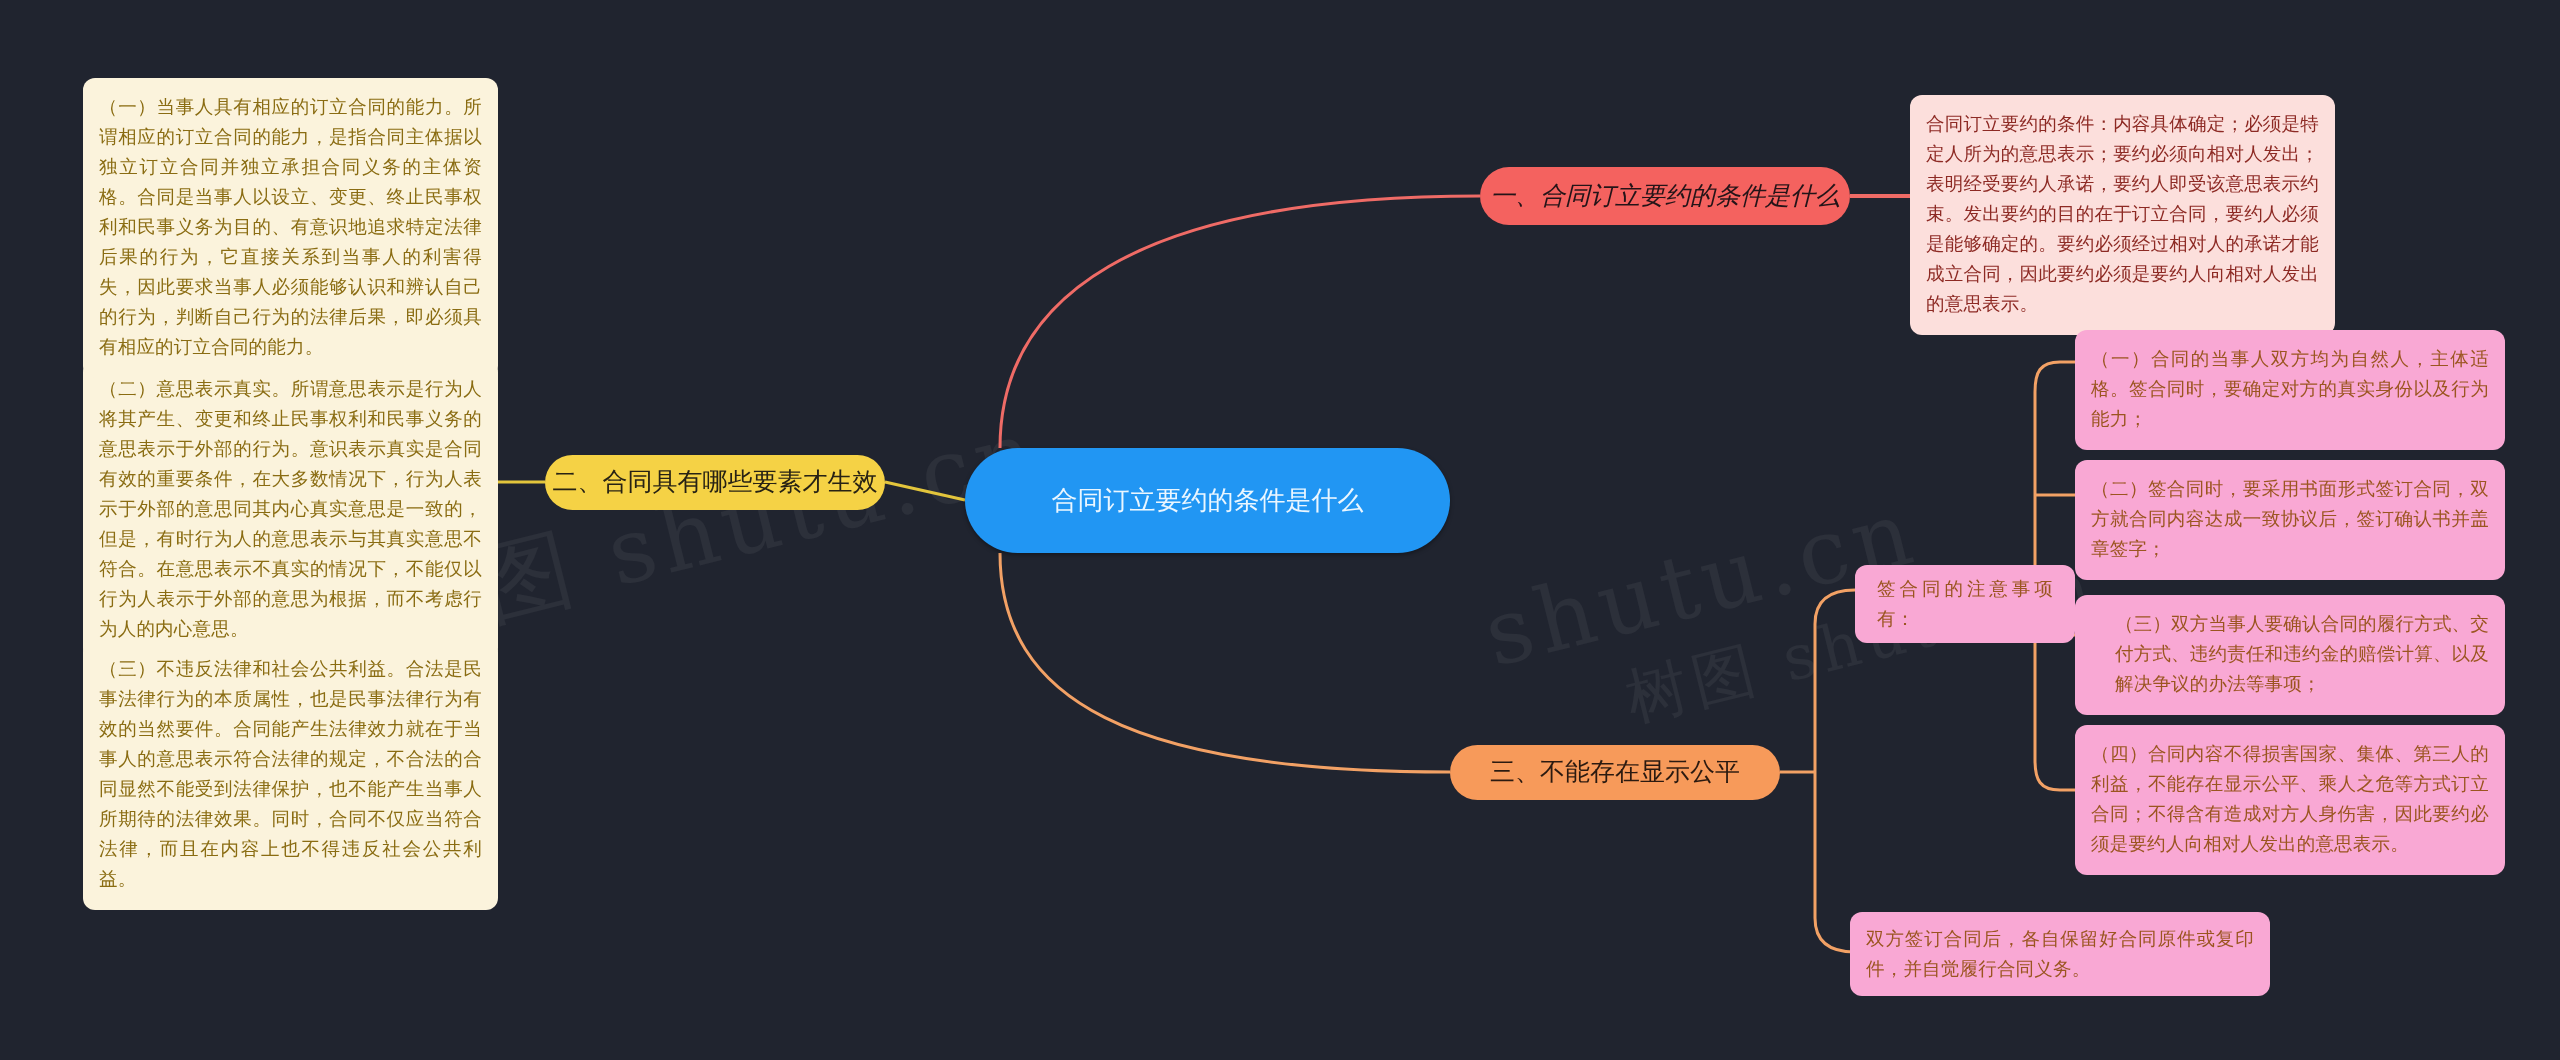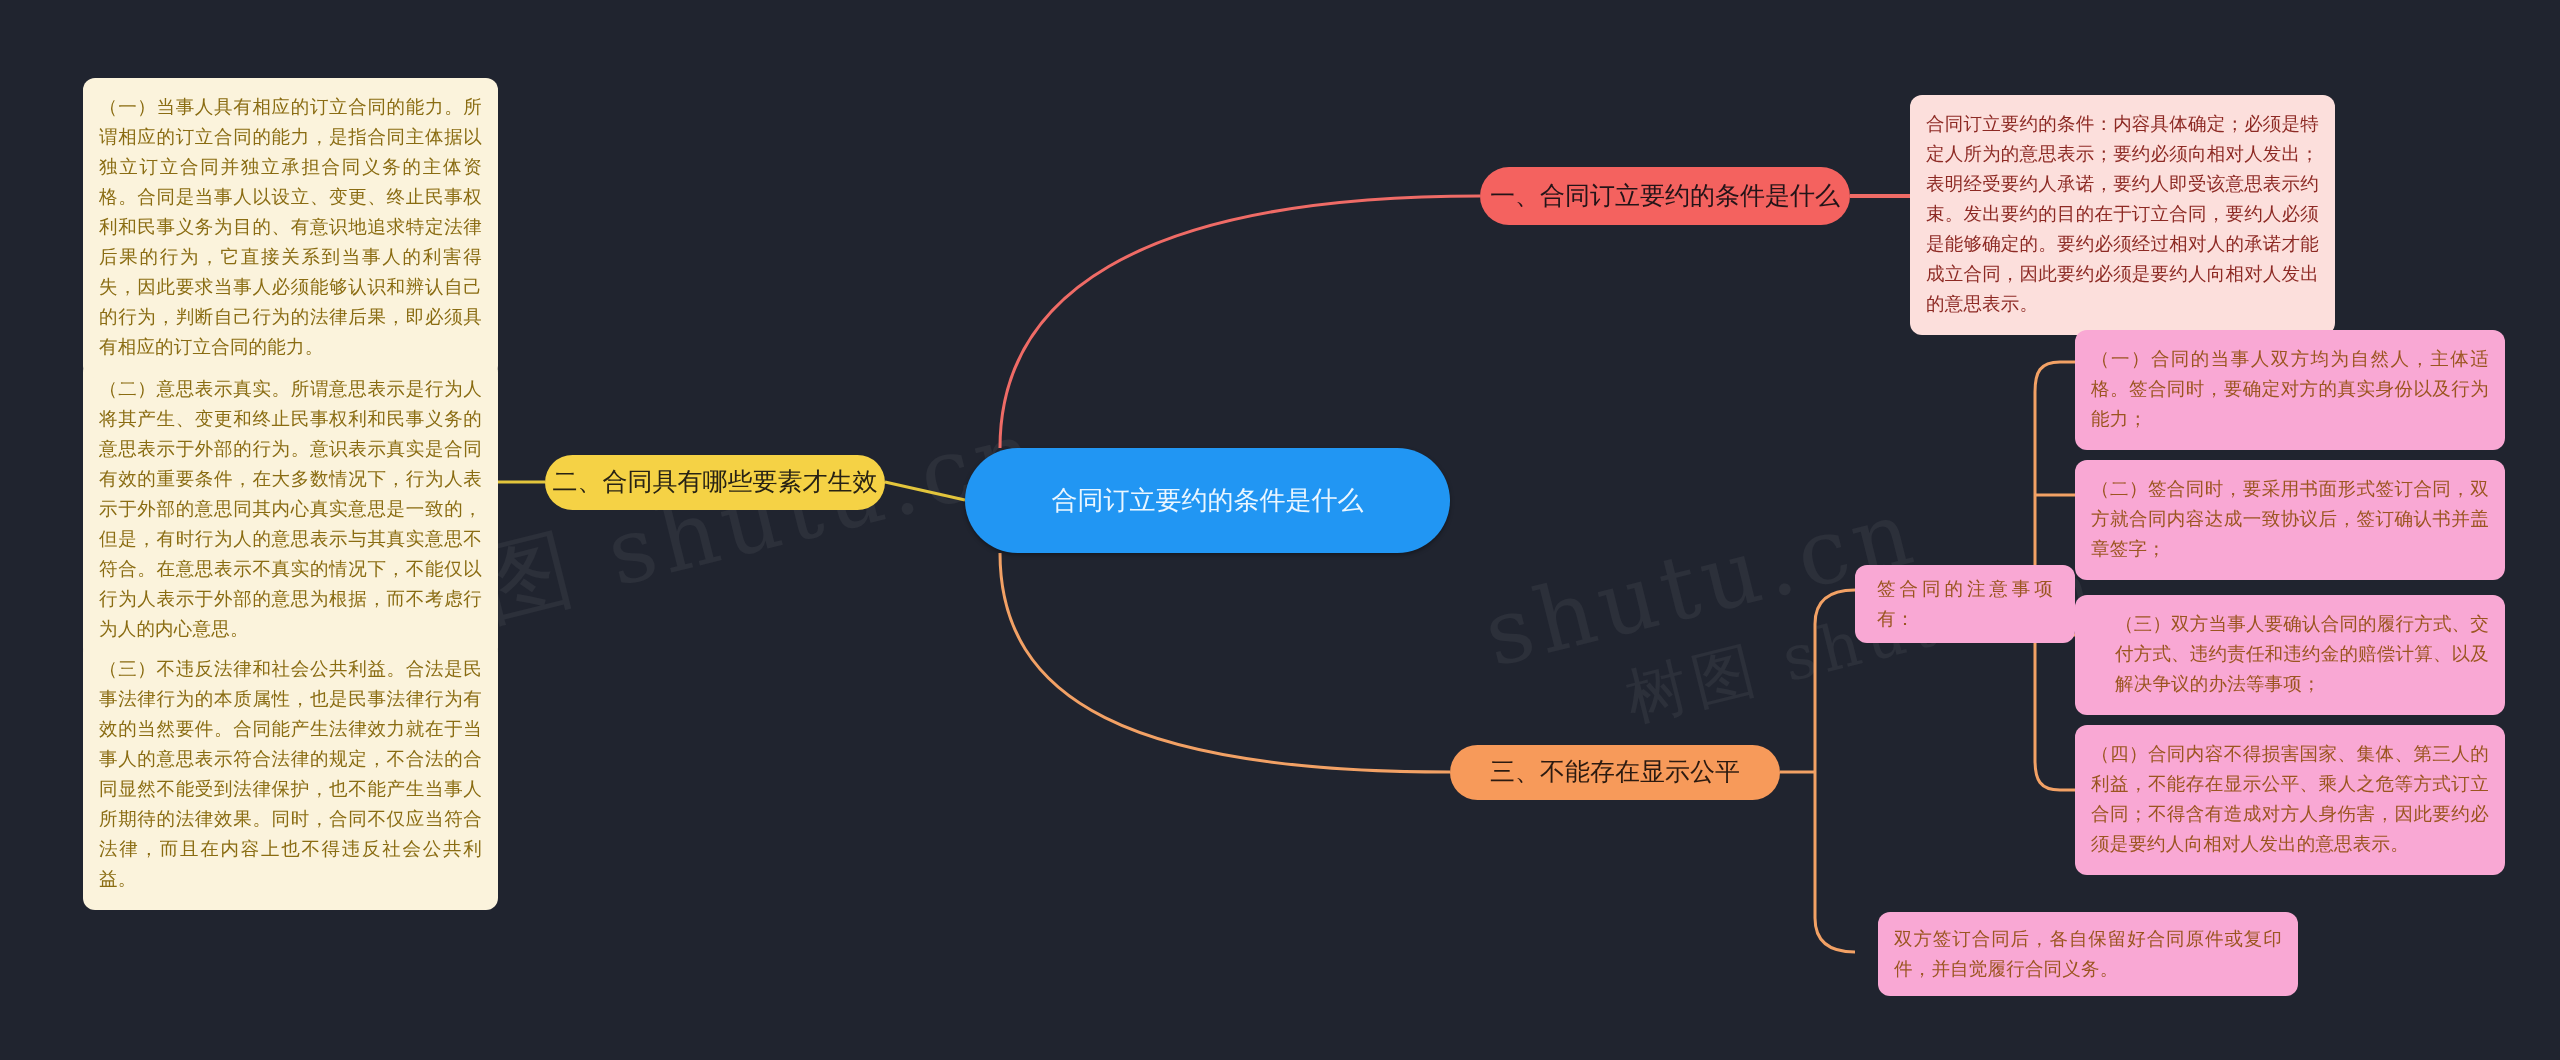--- a/index.html
+++ b/index.html
@@ -40,21 +40,21 @@
   }
   .root{
     left:965px;top:448px;width:485px;height:105px;
     background:#2196f3;color:#eaf6ff;
     font-size:26px;
     padding:0 30px;
     box-shadow:0 2px 4px rgba(0,0,0,.35);
   }
   .branch-red{
     left:1480px;top:167px;width:370px;height:58px;
-    background:#f4625f;color:#231418;font-size:25px;
+    background:#f4625f;color:#231418;font-size:25px;font-style:italic;
   }
   .branch-yellow{
     left:545px;top:455px;width:340px;height:55px;
     background:#f5d245;color:#272214;font-size:25px;
   }
   .branch-orange{
     left:1450px;top:745px;width:330px;height:55px;
     background:#f79a5a;color:#2b1a10;font-size:25px;
   }
 
@@ -75,21 +75,21 @@
   .l2{left:83px;top:360px;width:415px;}
   .l3{left:83px;top:640px;width:415px;}
 
   .r-pink{left:1910px;top:95px;width:425px;}
 
   .r-note{left:1855px;top:565px;width:220px;padding:9px 22px;}
   .r1{left:2075px;top:330px;width:430px;}
   .r2{left:2075px;top:460px;width:430px;}
   .r3{left:2075px;top:595px;width:430px;padding-left:40px;}
   .r4{left:2075px;top:725px;width:430px;}
-  .r-last{left:1850px;top:912px;width:420px;padding:12px 16px;margin-left:28px;}
+  .r-last{left:1850px;top:912px;width:420px;padding:12px 16px;}
 </style>
 </head>
 <body>
 
 <div id="canvas">
 
   <div class="wm wm1">树图 shutu.cn</div>
   <div class="wm wm2">shutu.cn</div>
   <div class="wm wm3">树图 shutu.cn</div>
 

